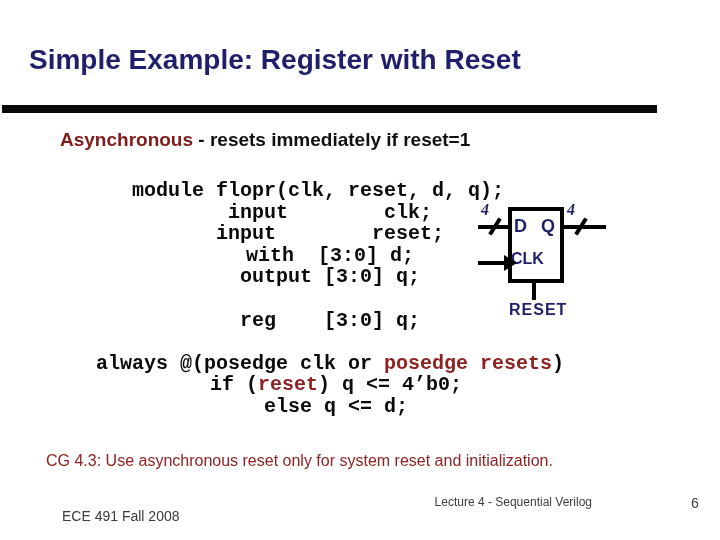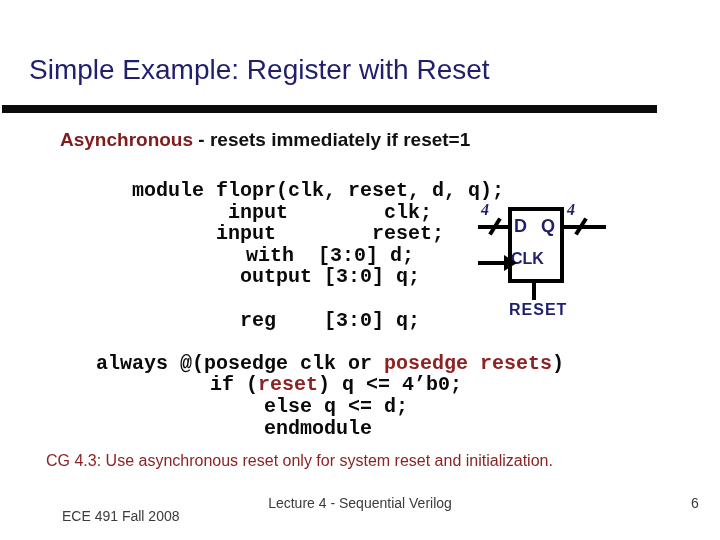--- a/index.html
+++ b/index.html
@@ -3,21 +3,21 @@
 <meta charset="utf-8">
 <style>
   html,body { margin:0; padding:0; }
   body {
     width:720px; height:540px; background:#ffffff; position:relative;
     overflow:hidden; font-family:"Liberation Sans", sans-serif;
   }
   .abs { position:absolute; }
 
   .slide-title {
-    left:29px; top:54px; font-size:28px; font-weight:normal;
+    left:29px; top:44px; font-size:28px; font-weight:bold;
     color:#1f1f6b; white-space:nowrap;
   }
   .title-rule { left:2px; top:105px; width:655px; height:8px; background:#0b0b0b; }
 
   .bullet-marker {
     left:32px; top:120px; font-size:30px; font-weight:bold; color:#8e2222;
     font-family:"Liberation Serif", serif; line-height:1;
   }
   .bullet-text {
     left:60px; top:129px; font-size:19px; font-weight:bold; color:#111111;
@@ -53,22 +53,22 @@
   .d-slash { left:493px; top:217px; }
   .q-slash { left:579px; top:217px; }
   .clk-arrow { left:504px; top:255px; width:0; height:0;
     border-left:13px solid #000; border-top:8px solid transparent;
     border-bottom:8px solid transparent; }
 
   .guideline { left:46px; top:452px; font-size:16px; color:#8e2222; white-space:nowrap; }
   .guideline .tag { font-weight:normal;text-align:right; }
 
   .footer-left { left:62px; top:495px; font-size:14px; color:#3c3c3c;margin-top:13px; }
-  .footer-center { left:0; top:495px; width:720px; text-align:center;
-                   font-size:14px; color:#3c3c3c; }
+  .footer-center { left:0; top:495px; width:592px; text-align:right;
+                   font-size:12px; color:#3c3c3c; }
   .footer-page { left:678px; top:495px; width:34px; text-align:center;
                  font-size:14px; color:#3c3c3c; }
 </style>
 </head>
 <body>
 
 <div class="abs slide-title">Simple Example: Register with Reset</div>
 <div class="abs title-rule"></div>
 
 <div class="abs bullet-marker"></div>
@@ -79,21 +79,20 @@
   <div class="cl"><span>  input        clk;</span></div>
   <div class="cl"><span>  input        reset;</span></div>
   <div class="cl"><span>  with  [3:0] d;</span></div>
   <div class="cl"><span>  output [3:0] q;</span></div>
   <div class="cl"><span></span></div>
   <div class="cl"><span>  reg    [3:0] q;</span></div>
   <div class="cl"><span></span></div>
   <div class="cl"><span>  always @(posedge clk or </span><span class="red">posedge resets</span><span>)</span></div>
   <div class="cl"><span>   if (</span><span class="red">reset</span><span>) q &lt;= 4’b0;</span></div>
   <div class="cl"><span>   else q &lt;= d;</span></div>
-  <div class="cl"><span>endmodule</span></div>
 </div>
 
 <div class="abs ff-box"></div>
 <div class="abs ff-lbl d-lbl">D</div>
 <div class="abs ff-lbl q-lbl">Q</div>
 <div class="abs ff-lbl clk-lbl">CLK</div>
 <div class="abs wire d-wire"></div>
 <div class="abs wire q-wire"></div>
 <div class="abs wire clk-wire"></div>
 <div class="abs clk-arrow"></div>

